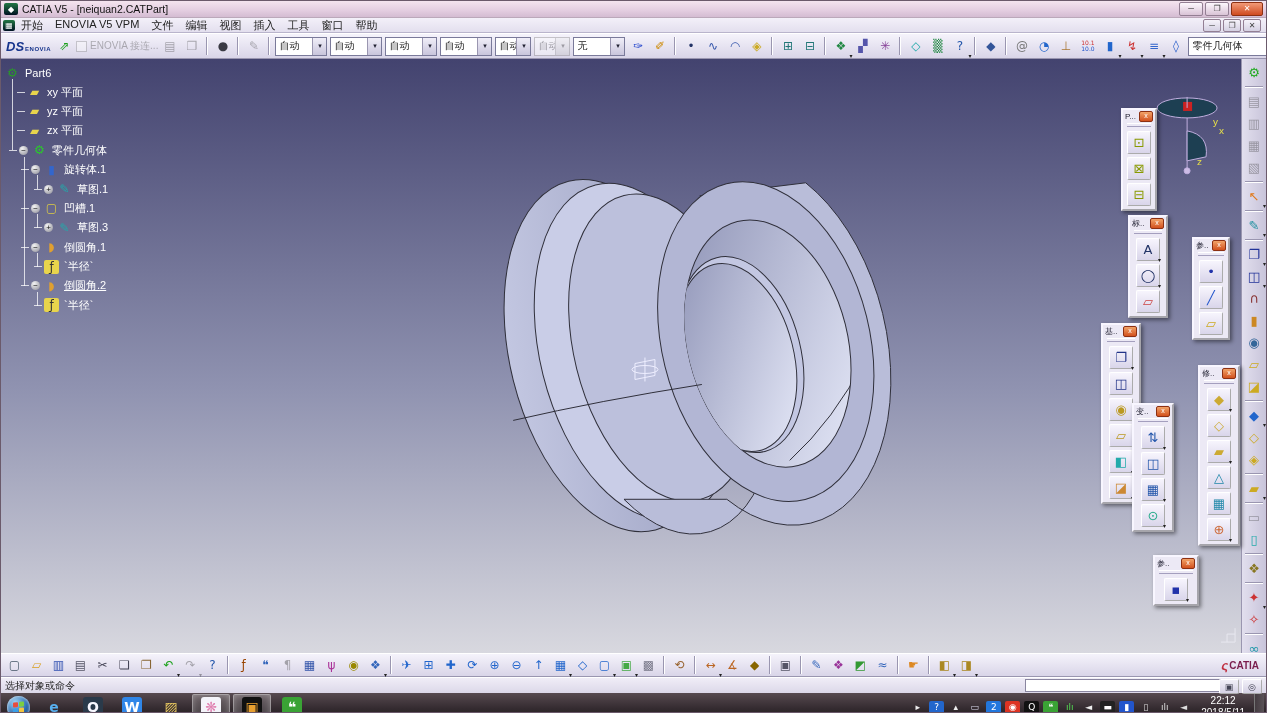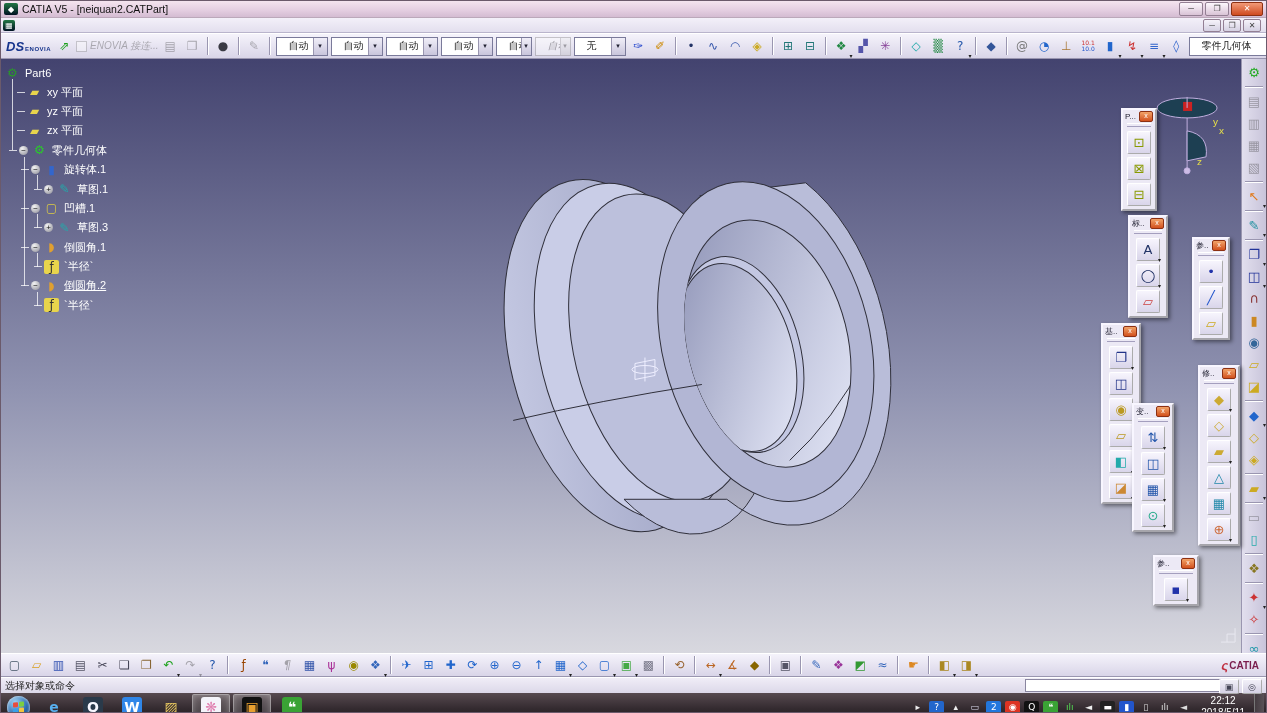--- a/index.html
+++ b/index.html
@@ -24,25 +24,25 @@
   
   .tb{display:flex;align-items:center;gap:1px;padding:0 3px;
     background:linear-gradient(#f5f3fb,#d9d5e8);border-bottom:1px solid #9a96b0;border-top:1px solid #fff;}
   #toolbar-top{height:24px;}
   #toolbar-bottom{height:22px;}
   .tbtn{display:inline-flex;align-items:center;justify-content:center;width:19px;height:19px;
     position:relative;font-family:"DejaVu Sans",sans-serif;font-size:12px;border:1px solid transparent;border-radius:2px;flex:0 0 auto;}
   .tbtn .gl{display:flex;align-items:center;justify-content:center;min-width:13px;height:14px;line-height:14px;}
   .tbtn .gl.bgd{border-radius:2px;padding:0 1px;}
   .tbtn .dd{position:absolute;right:-2px;bottom:-3px;font-size:6px;color:#222;}
-  .grayed{opacity:.38;filter:grayscale(1);font-style:italic;}
+  .grayed{opacity:.38;filter:grayscale(1);}
   .sep-h{width:1px;height:18px;background:#9a96b0;border-right:1px solid #fff;margin:0 3px;flex:0 0 auto;}
   .sep-v{height:1px;width:18px;background:#9a96b0;border-bottom:1px solid #fff;margin:2px 0;flex:0 0 auto;}
   .combo{display:inline-flex;align-items:center;height:17px;border:1px solid #7a7a9a;background:#fff;margin:0 1px;font-size:10px;flex:0 0 auto;}
-  .combo .cval{padding:0 12px;white-space:nowrap;overflow:hidden;flex:1;}
+  .combo .cval{padding:0 3px;white-space:nowrap;overflow:hidden;flex:1;}
   .combo .carr{width:13px;align-self:stretch;display:flex;align-items:center;justify-content:center;
     background:linear-gradient(#f0eef8,#c9c5dc);border-left:1px solid #9a96b0;font-size:7px;color:#223;}
   .chkwrap{display:inline-flex;align-items:center;gap:3px;font-size:10px;white-space:nowrap;color:#444;}
   .chk{width:9px;height:9px;border:1px solid #888;background:#fff;}
   .brand{display:inline-flex;align-items:baseline;gap:1px;margin:0 2px;}
   .brand i{color:#16348c;font-weight:bold;font-size:13px;font-style:italic;}
   .brand b{color:#16348c;font-size:6px;letter-spacing:.5px;}
   .t2{flex-direction:column;line-height:1;}
   .t2 span{font-size:6px;display:block;}
   .catia-logo{margin-left:auto;display:flex;align-items:center;color:#7a1f4e;font-weight:bold;font-size:10px;padding-right:4px;}
@@ -111,20 +111,31 @@
     <span class="wtitle">CATIA V5 - [neiquan2.CATPart]</span>
     <span class="wbtns">
       <span class="wbtn">─</span>
       <span class="wbtn">❐</span>
       <span class="wbtn close">✕</span>
     </span>
   </div>
 
   <div class="menubar">
     <span class="wicon" style="width:12px;height:11px">▦</span>
+    <span style="display:flex">
+        <span class="menu-item">开始</span>
+        <span class="menu-item">ENOVIA V5 VPM</span>
+        <span class="menu-item">文件</span>
+        <span class="menu-item">编辑</span>
+        <span class="menu-item">视图</span>
+        <span class="menu-item">插入</span>
+        <span class="menu-item">工具</span>
+        <span class="menu-item">窗口</span>
+        <span class="menu-item">帮助</span>
+      </span>
     <span class="mdi">
       <span class="wbtn">─</span>
       <span class="wbtn">❐</span>
       <span class="wbtn">✕</span>
     </span>
   </div>
 
   <div id="toolbar-top" class="tb">
       <span class="brand">
         <i>DS</i>

